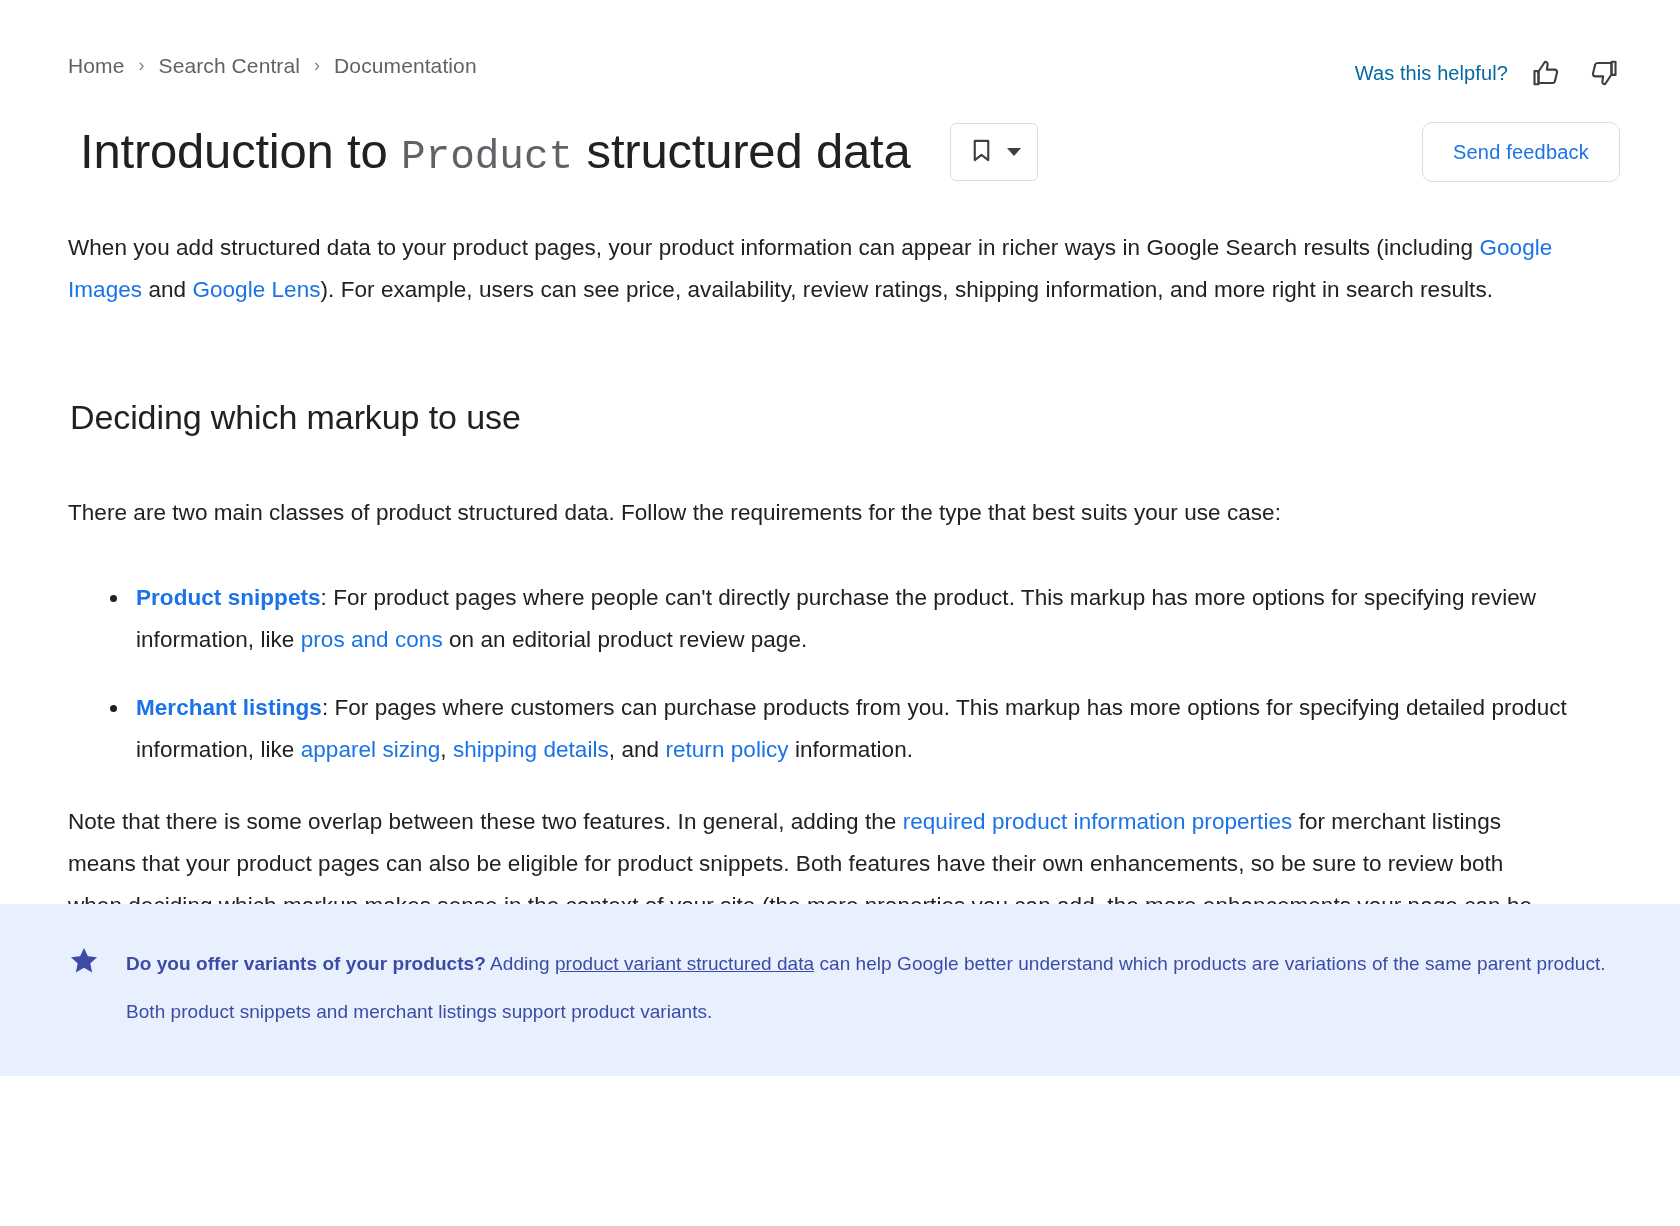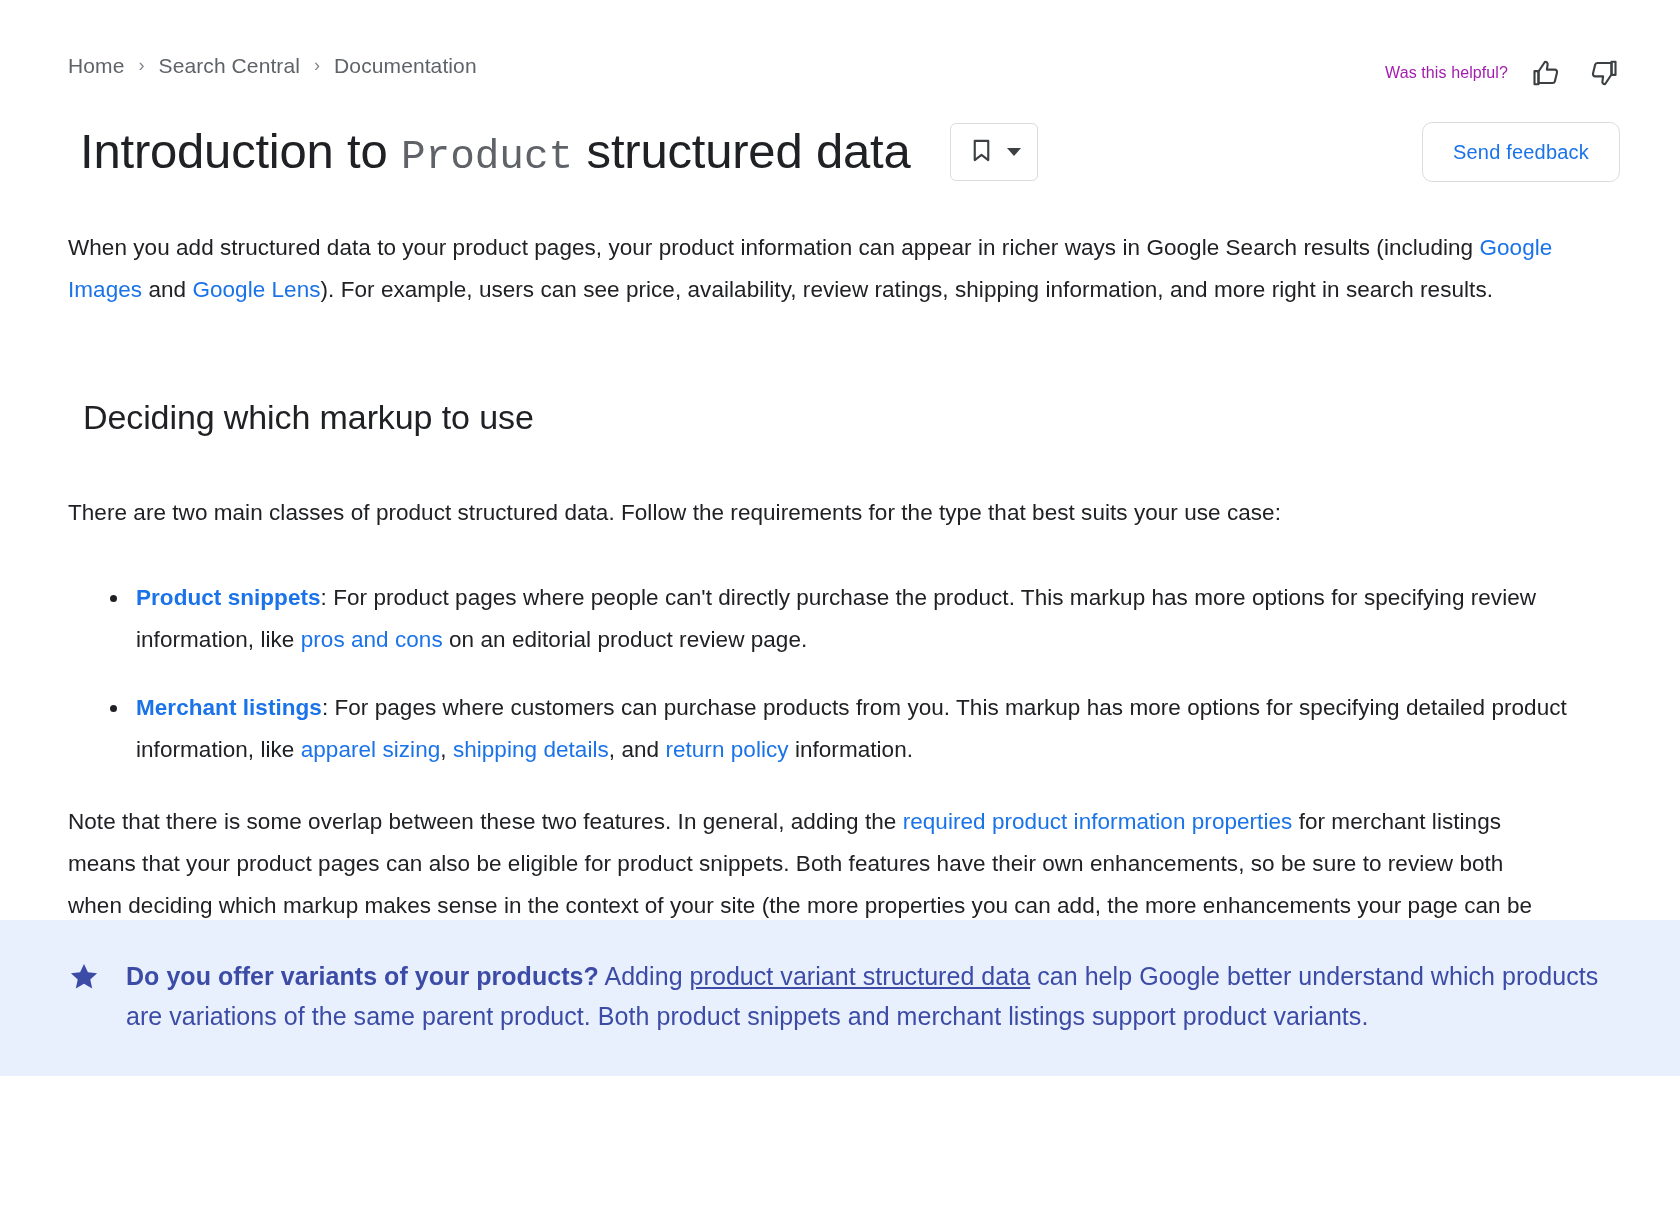--- a/index.html
+++ b/index.html
@@ -50,22 +50,22 @@
     display: inline-block;
     transform: translateY(-1px);
   }
   .helpful {
     display: flex;
     align-items: center;
     gap: 22px;
     padding-top: 2px;
   }
   .helpful-label {
-    font-size: 16px;
-    color: #a21caf;
+    font-size: 20px;
+    color: #0369a1;
     letter-spacing: .1px;
   }
   .thumb-btn {
     width: 34px;
     height: 34px;
     display: flex;
     align-items: center;
     justify-content: center;
     background: none;
     border: none;
@@ -144,21 +144,21 @@
   p.body-text, li.body-text {
     font-size: 22.5px;
     line-height: 42px;
     color: #202124;
     letter-spacing: .05px;
     margin: 0;
   }
   p.intro { margin-top: 34px; max-width: 1530px; }
 
   h2.section-title {
-    margin: 86px 0 0 15px;
+    margin: 86px 0 0 2px;
     font-size: 34px;
     line-height: 1.2;
     font-weight: 400;
     letter-spacing: -0.1px;
     color: #202124;
   }
   p.lead { margin-top: 54px; max-width: 1480px; }
 
   ul.bullets {
     margin: 43px 0 0 0;
@@ -198,22 +198,22 @@
     bottom: 0;
     background: #e8f0fe;
     padding: 36px 60px 40px 68px;
     box-sizing: border-box;
     display: flex;
     align-items: flex-start;
     gap: 26px;
   }
   .callout-icon { flex: 0 0 auto; padding-top: 5px; }
   .callout-text {
-    font-size: 25px;
-    line-height: 40px;
+    font-size: 19px;
+    line-height: 48px;
     color: #3c4ba6;
     letter-spacing: .05px;
   }
   .callout-text b { font-weight: 700; }
   .callout-text a {
     color: #3c4ba6;
     text-decoration: underline;
   }
 </style>
 </head>

